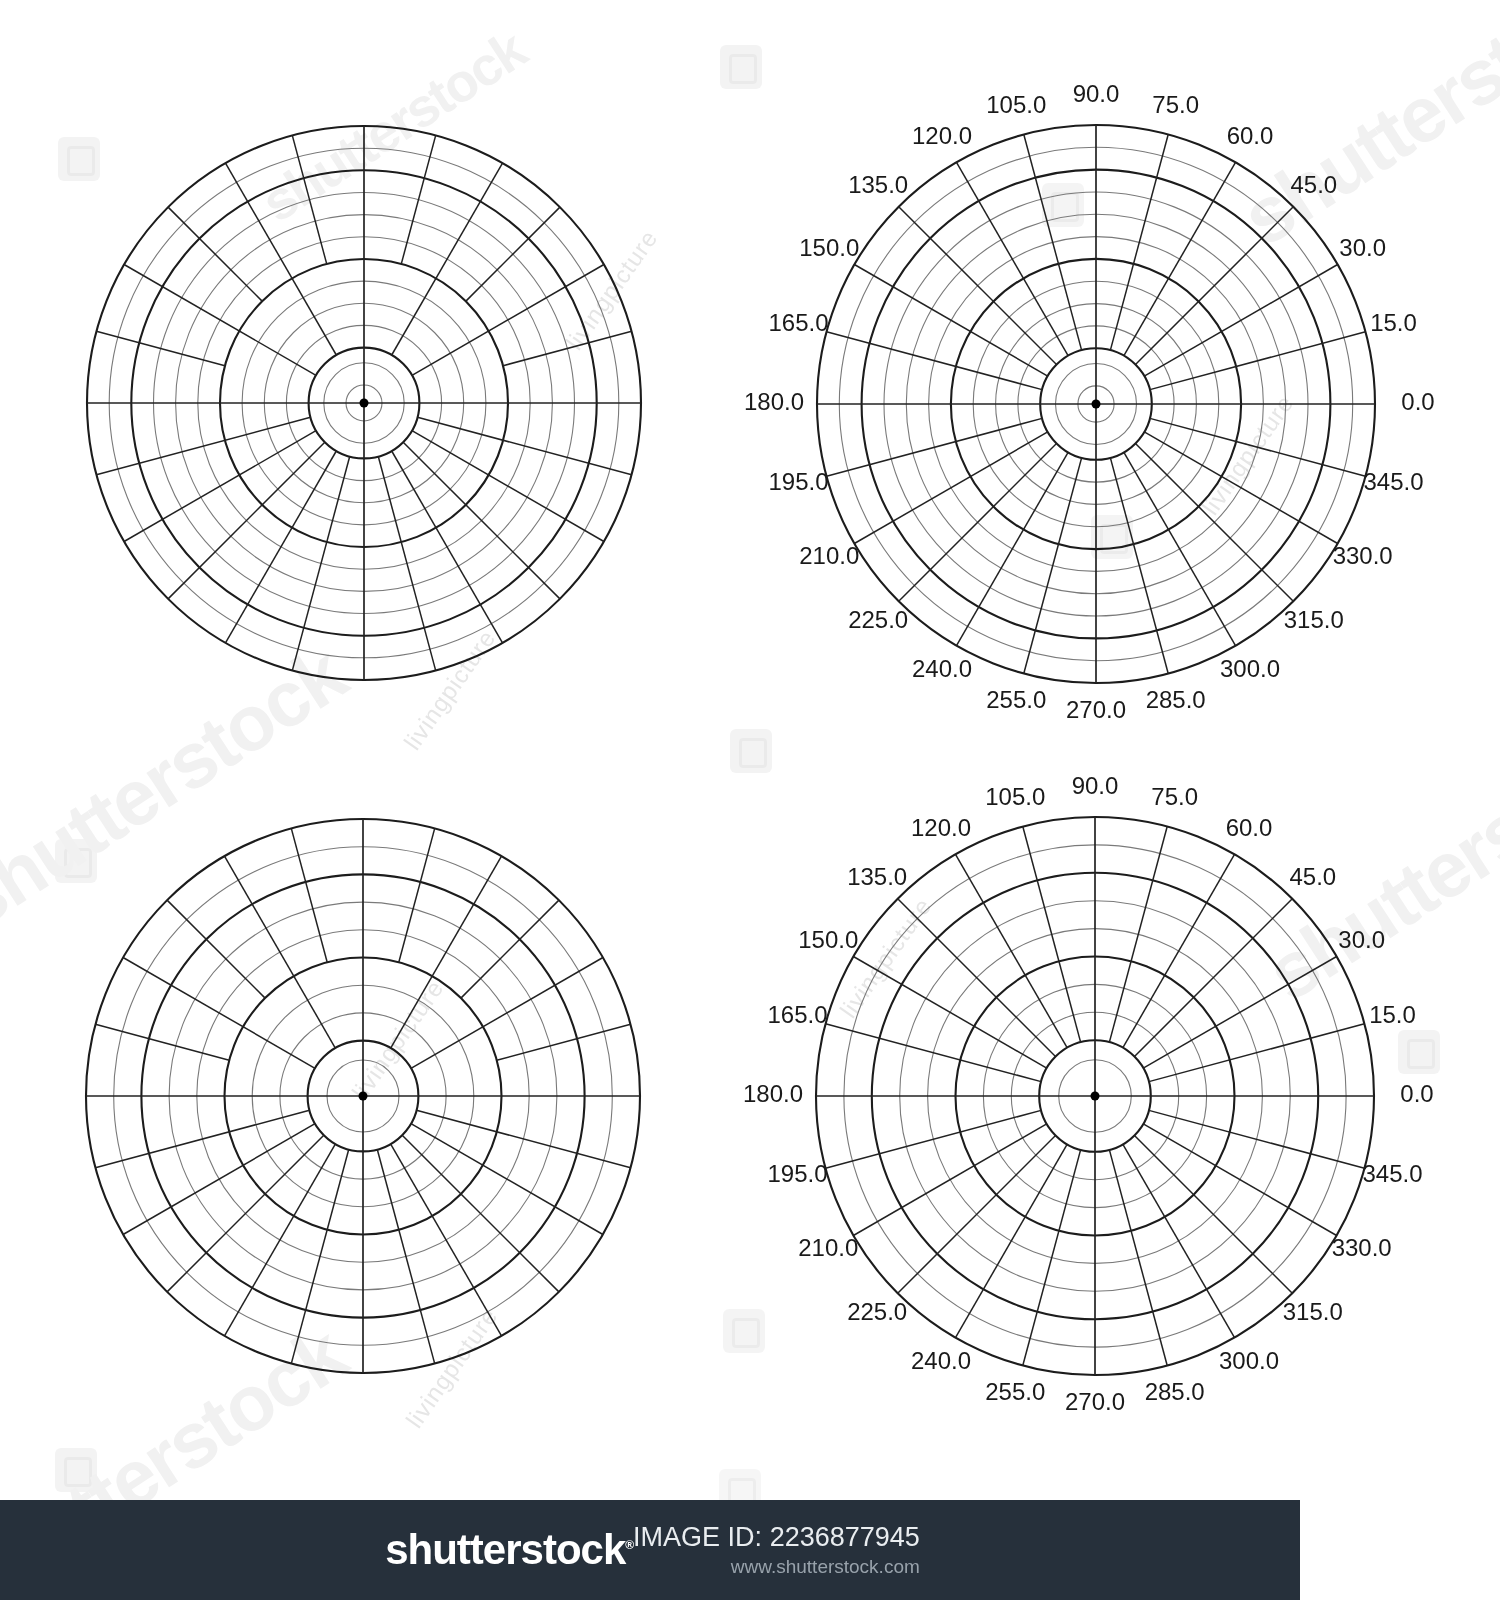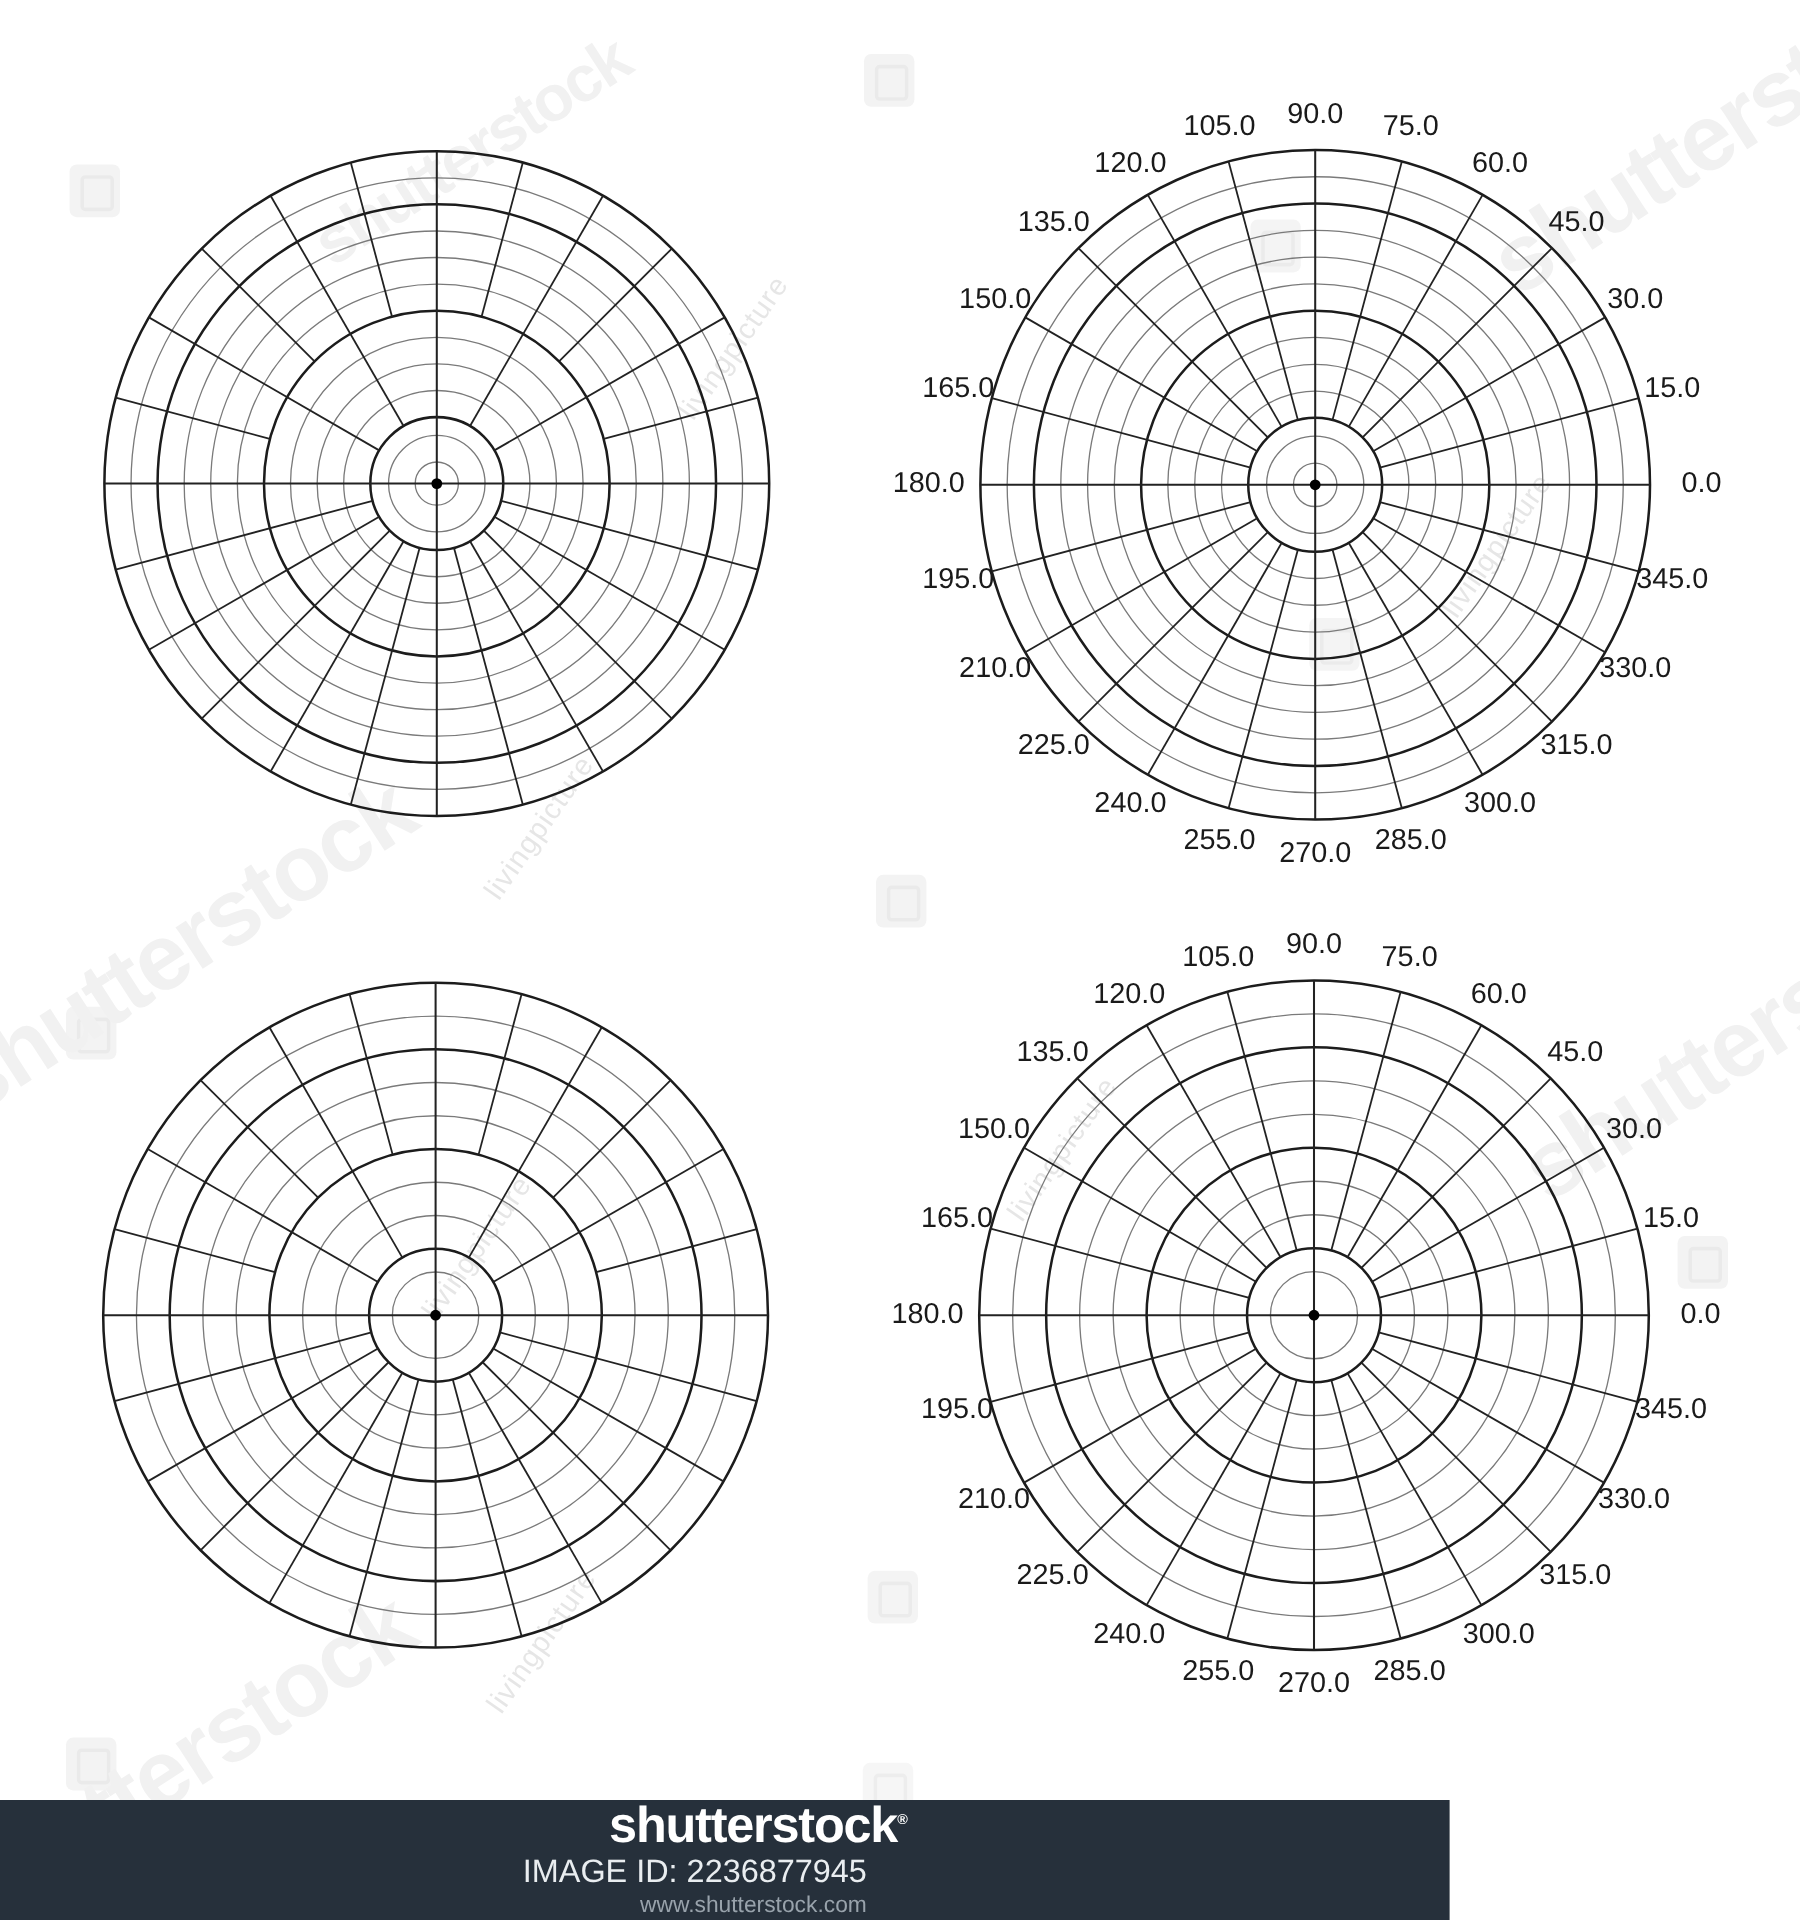--- a/index.html
+++ b/index.html
@@ -19,22 +19,22 @@
   .wm-square.lite{background:#f3f3f3;}
   .wm-square.over{z-index:6;background:rgba(245,245,245,0.95);}
   
   .grid-svg{position:absolute;left:0;top:0;z-index:3;}
   .ring-minor{fill:none;stroke-width:1.1px;}
   .ring-major{fill:none;stroke-width:2.1px;}
   .spoke{stroke-width:1.5px;}
   .axis{stroke-width:1.7px;}
   .angle-label{font-family:"Liberation Sans",sans-serif;font-size:24px;}
   
-  .bottom-bar{position:absolute;left:0;top:1500px;width:1208px;height:100px;z-index:5;
-          display:flex;align-items:center;justify-content:space-between;flex-direction:column;}
+  .bottom-bar{position:absolute;left:0;top:1500px;width:1300px;height:100px;z-index:5;
+          display:flex;align-items:center;justify-content:center;}
   .logo{margin-left:55px;font-size:42px;font-weight:bold;letter-spacing:-1px;line-height:1;}
   .logo sup{font-size:12px;vertical-align:super;}
   .bar-right{margin-right:50px;text-align:right;}
   .image-id{font-size:27px;line-height:1.25;}
   .site-url{font-size:19px;line-height:1.25;}
 </style>
 </head>
 <body>
 
 <div class="stage">

